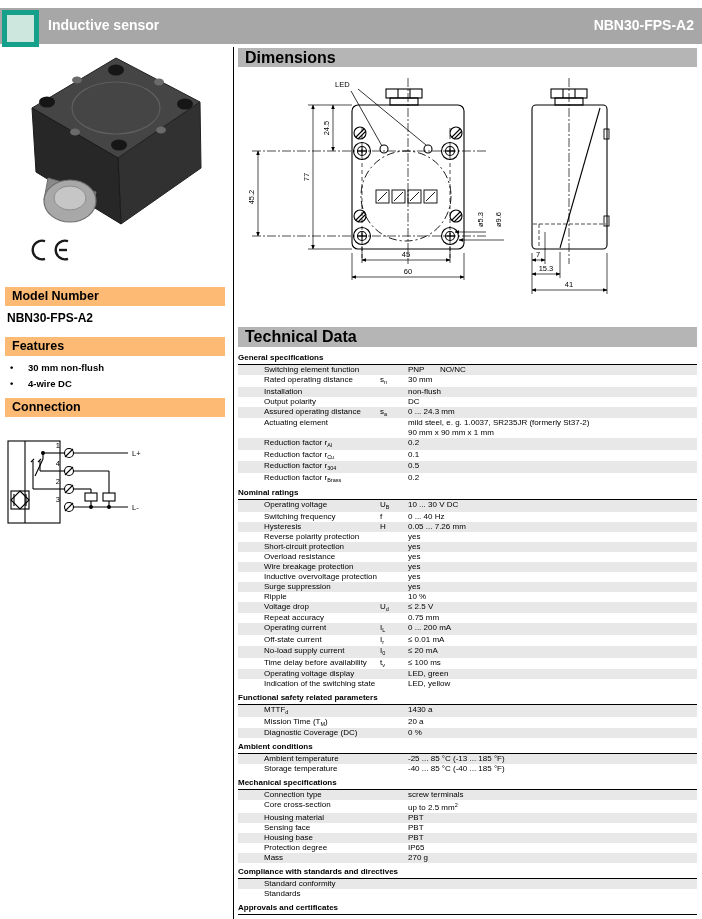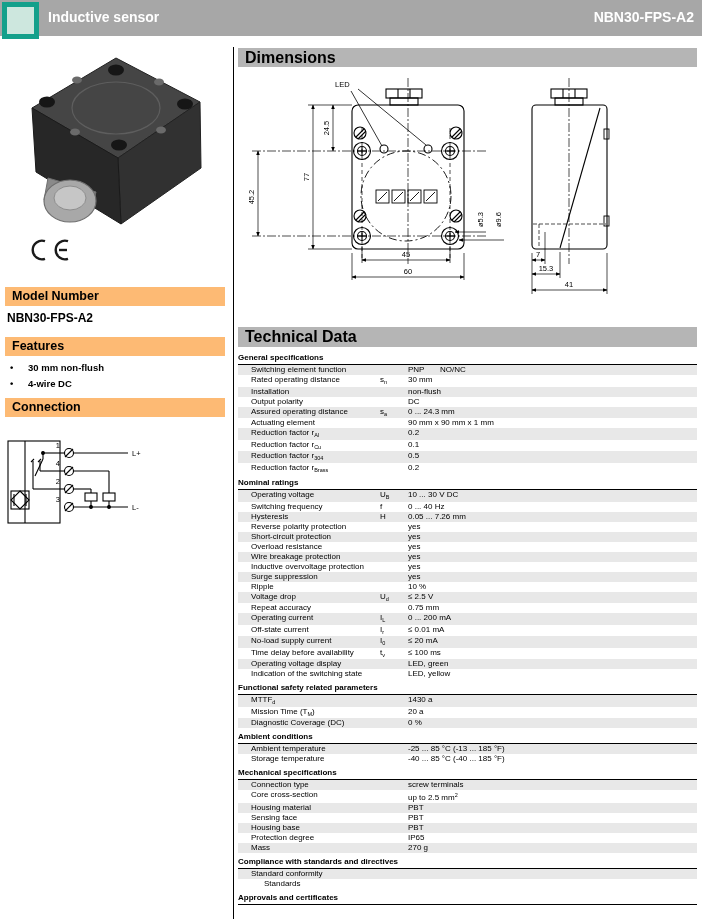--- a/index.html
+++ b/index.html
@@ -1,21 +1,21 @@
 <!DOCTYPE html>
 <html><head>
 <meta charset="utf-8">
 <style>
   html,body{margin:0;padding:0;}
   body{
     width:702px;height:919px;position:relative;background:#fff;
     font-family:"Liberation Sans", sans-serif;color:#000;overflow:hidden;
   }
   
-  .topbar{position:absolute;left:0;top:0;width:702px;height:36px;background:#a7a7a7;}
+  .topbar{position:absolute;left:0;top:8px;width:702px;height:36px;background:#a7a7a7;}
   .logo{position:absolute;left:2px;top:2px;width:37px;height:37px;
         background:#cde7de;border:5px solid #14a08b;box-sizing:border-box;}
   .topbar .title{position:absolute;left:48px;top:9px;font-size:14px;font-weight:bold;color:#fff;}
   .topbar .model{position:absolute;right:8px;top:9px;font-size:14px;font-weight:bold;color:#fff;}
   
   .vline{position:absolute;left:233px;top:47px;width:1px;height:872px;background:#000;}
   
   .side-bar{position:absolute;left:5px;width:220px;height:19px;background:#fdba74;
             font-size:12.5px;font-weight:bold;line-height:19px;padding-left:7px;box-sizing:border-box;}
   #bar-model{top:287px;} #bar-features{top:337px;} #bar-connection{top:398px;}
@@ -30,21 +30,21 @@
   .right-bar{position:absolute;left:238px;width:459px;height:19px;background:#b5b5b5;
              font-size:16px;font-weight:bold;line-height:19px;padding-left:7px;box-sizing:border-box;}
   #bar-dimensions{top:48px;}
   #bar-techdata{top:327px;height:20px;font-size:16px;line-height:20px;}
   .dim-wrap{position:absolute;left:238px;top:72px;width:459px;height:252px;text-align:right;}
   
   .t-table{position:absolute;left:238px;top:349px;width:459px;font-size:8px;}
   .t-sec{font-weight:bold;border-bottom:1px solid #000;line-height:10px;padding:1px 0;margin-top:3px;}
   .t-row{display:flex;align-items:flex-start;line-height:10px;min-height:10px;}
   .t-row.shade{background:#e8e8e8;}
-  .t-lbl{width:142px;padding-left:13px;box-sizing:border-box;flex-shrink:0;}
+  .t-lbl{width:142px;padding-left:26px;box-sizing:border-box;flex-shrink:0;}
   .t-row.ind2 .t-lbl{padding-left:26px;}
   .t-sym{width:28px;flex-shrink:0;}
   .t-val{flex:1;white-space:nowrap;}
   sub{font-size:5.5px;vertical-align:-1.5px;}
   sup{font-size:5.5px;vertical-align:2.5px;}
   
   svg text{font-family:"Liberation Sans",sans-serif;}
   .dtxt{font-size:7.5px;fill:#000;}
 </style>
 </head>
@@ -333,20 +333,21 @@
       <span class="t-lbl">Assured operating distance</span>
       <span class="t-sym">s<sub>a</sub></span>
       <span class="t-val">
         <div>0 ... 24.3 mm</div>
       </span>
     </div>
     <div class="t-row">
       <span class="t-lbl">Actuating element</span>
       <span class="t-sym"></span>
       <span class="t-val">
+        <div>mild steel, e. g. 1.0037, SR235JR (formerly St37-2)</div>
         <div>90 mm x 90 mm x 1 mm</div>
       </span>
     </div>
     <div class="t-row shade">
       <span class="t-lbl">Reduction factor r<sub>Al</sub></span>
       <span class="t-sym"></span>
       <span class="t-val">
         <div>0.2</div>
       </span>
     </div>

